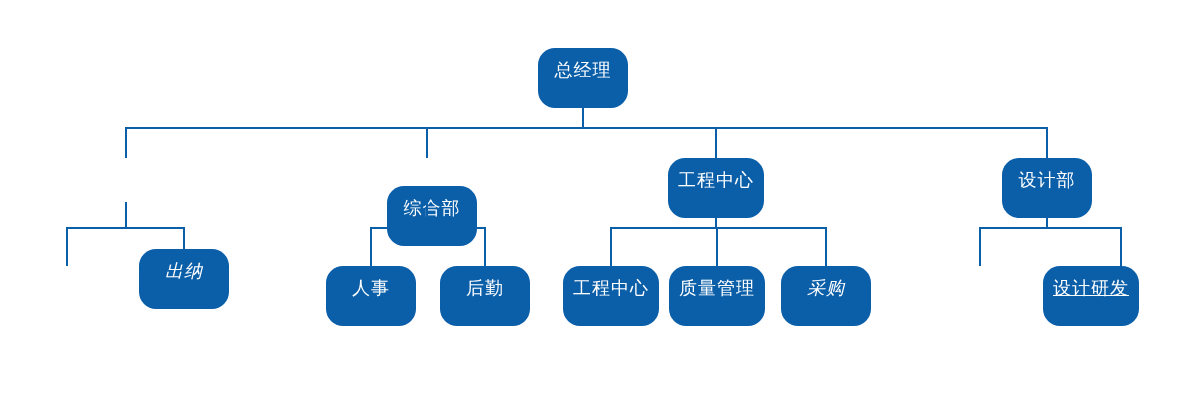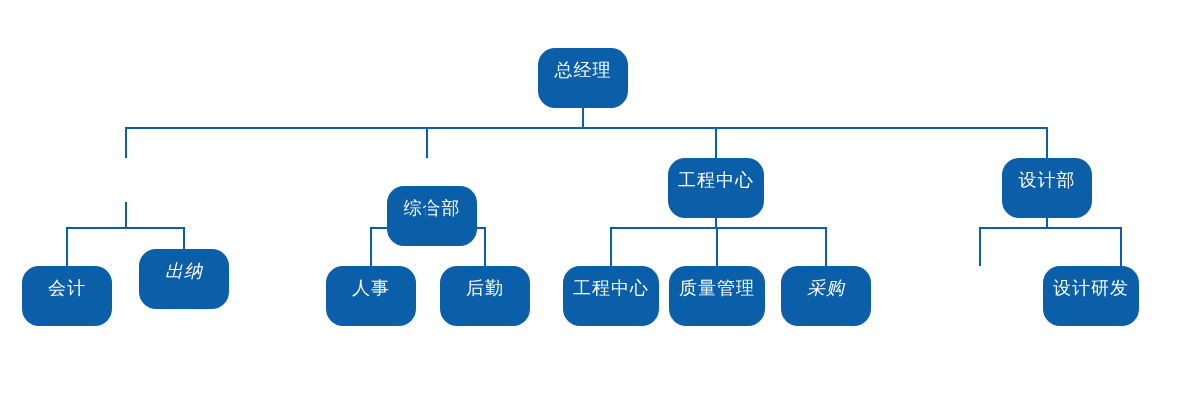--- a/index.html
+++ b/index.html
@@ -46,21 +46,20 @@
 <body>
 
 <div id="canvas">
     <div class="org-node" style="left: 583px; top: 48px;">总经理</div>
     <div class="connector" style="left: 582px; top: 92px; width: 2px; height: 37px;"></div>
     <div class="connector" style="left: 125px; top: 127px; width: 923px; height: 2px;"></div>
     <div class="connector" style="left: 125px; top: 128px; width: 2px; height: 30px;"></div>
     <div class="connector" style="left: 125px; top: 202px; width: 2px; height: 27px;"></div>
     <div class="connector" style="left: 66px; top: 227px; width: 119px; height: 2px;"></div>
     <div class="connector" style="left: 66px; top: 228px; width: 2px; height: 38px;"></div>
-    <div class="org-node" style="left: 67px; top: 266px;">会计</div>
     <div class="connector" style="left: 183px; top: 228px; width: 2px; height: 38px;"></div>
     <div class="org-node" style="left: 184px; top: 249px; font-style: italic;">出纳</div>
     <div class="connector" style="left: 426px; top: 128px; width: 2px; height: 30px;"></div>
     <div class="org-node" style="left: 432px; top: 158px; margin-top: 28px;">综合部</div>
     <div class="connector" style="left: 426px; top: 202px; width: 2px; height: 27px;"></div>
     <div class="connector" style="left: 370px; top: 227px; width: 116px; height: 2px;"></div>
     <div class="connector" style="left: 370px; top: 228px; width: 2px; height: 38px;"></div>
     <div class="org-node" style="left: 371px; top: 266px; text-align: center;">人事</div>
     <div class="connector" style="left: 484px; top: 228px; width: 2px; height: 38px;"></div>
     <div class="org-node" style="left: 485px; top: 266px;">后勤</div>
@@ -73,14 +72,14 @@
     <div class="connector" style="left: 716px; top: 228px; width: 2px; height: 38px;"></div>
     <div class="org-node" style="left: 717px; top: 266px;">质量管理</div>
     <div class="connector" style="left: 825px; top: 228px; width: 2px; height: 38px;"></div>
     <div class="org-node" style="left: 826px; top: 266px; font-style: italic;">采购</div>
     <div class="connector" style="left: 1046px; top: 128px; width: 2px; height: 30px;"></div>
     <div class="org-node" style="left: 1047px; top: 158px;">设计部</div>
     <div class="connector" style="left: 1046px; top: 202px; width: 2px; height: 27px;"></div>
     <div class="connector" style="left: 979px; top: 227px; width: 143px; height: 2px;"></div>
     <div class="connector" style="left: 979px; top: 228px; width: 2px; height: 38px;"></div>
     <div class="connector" style="left: 1120px; top: 228px; width: 2px; height: 38px;"></div>
-    <div class="org-node" style="left: 1091px; top: 266px;">设计研发</div>
+    <div class="org-node" style="left: 1091px; top: 266px; text-decoration: underline;">设计研发</div>
   </div>
 
 </body></html>

